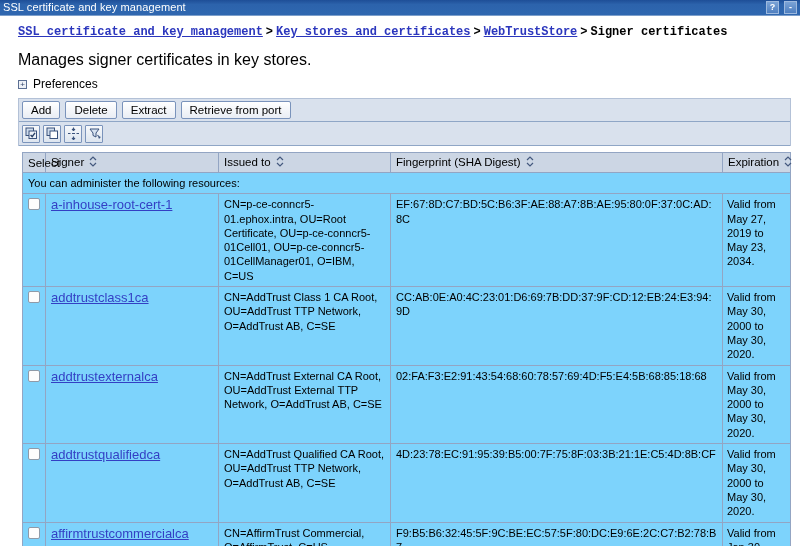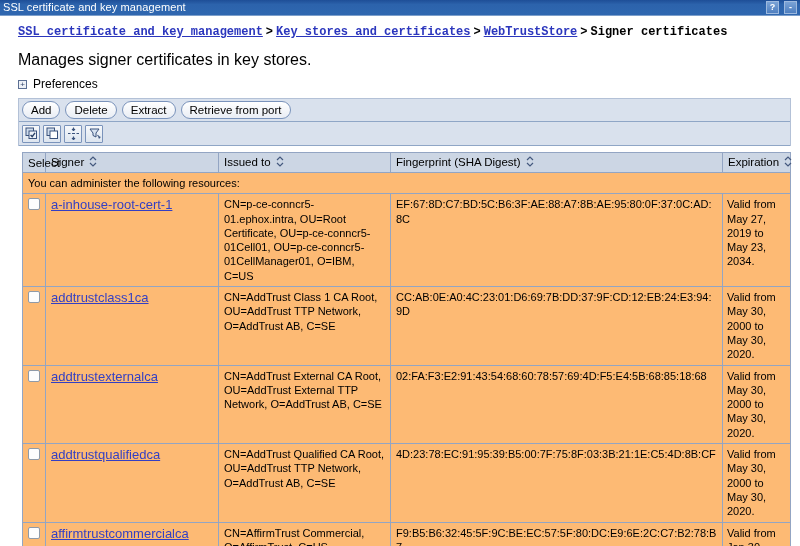--- a/index.html
+++ b/index.html
@@ -52,21 +52,21 @@
   .bars { width: 773px; border: 1px solid #b3c1d7; border-bottom: none; }
   .buttons-bar {
     background: #d9e1ed; padding: 2px 3px; height: 23px;
     border-bottom: 1px solid #8fa6c6;
     display: flex; align-items: center;
   }
   .tb-btn {
     font-family: "Liberation Sans", sans-serif;
     font-size: 11.5px; color: #000;
     background: linear-gradient(to bottom, #ffffff, #e9edf4);
-    border: 1px solid #7a93bb; border-radius: 9px;
+    border: 1px solid #7a93bb; border-radius: 2px;
     padding: 1px 8px 2px 8px; margin-right: 5px; height: 18px; cursor: default;
   }
   .icons-bar {
     background: #d9e1ed; padding: 3px 3px; height: 24px;
     border-bottom: 1px solid #8fa6c6;
     display: flex; align-items: center;
   }
   .icon-btn {
     width: 18px; height: 18px; margin-right: 3px; padding: 1px;
     background: linear-gradient(to bottom, #f6f8fb, #dde5ef);
@@ -85,21 +85,21 @@
   .cert-table th, .cert-table td { border: 1px solid #93a5c3; }
   .cert-table th {
     background: #ccd6e4; font-weight: normal; font-size: 11.5px;
     text-align: left; padding: 3px 5px; white-space: nowrap; height: 19px;
   }
   .sort-icon { display: inline-block; vertical-align: -1px; margin-left: 5px; cursor: default; }
   .info-row td {
     background: #dfe5ef; font-size: 11.5px; padding: 2px 4px 2px 16px; height: 15px;
   }
   .cert-table td {
-    background: #fdba74; font-size: 11px; vertical-align: top;
+    background: #7dd3fc; font-size: 11px; vertical-align: top;
     padding: 3px 5px; line-height: 1.3; overflow-wrap: break-word;
   }
   td.select-cell { text-align: center; padding-top: 4px; }
   .row-cb {
     -webkit-appearance: none; appearance: none;
     width: 12px; height: 12px; margin: 0;
     border: 1px solid #8f9aa8; border-radius: 2px; background: #fdfdfd;
   }
   a.alias-link { color: #333fc4; text-decoration: underline; font-size: 13px; }
   td.exp-cell { padding: 3px 4px; }

